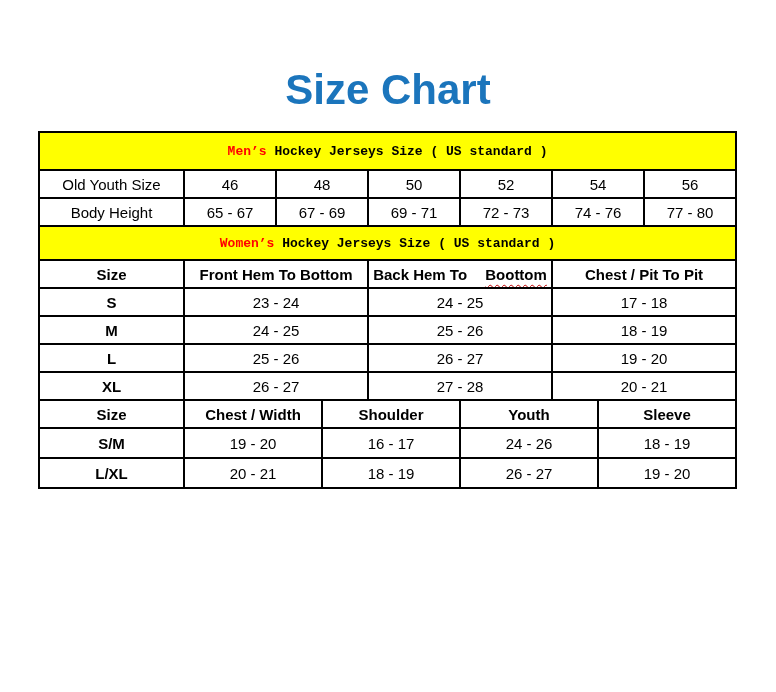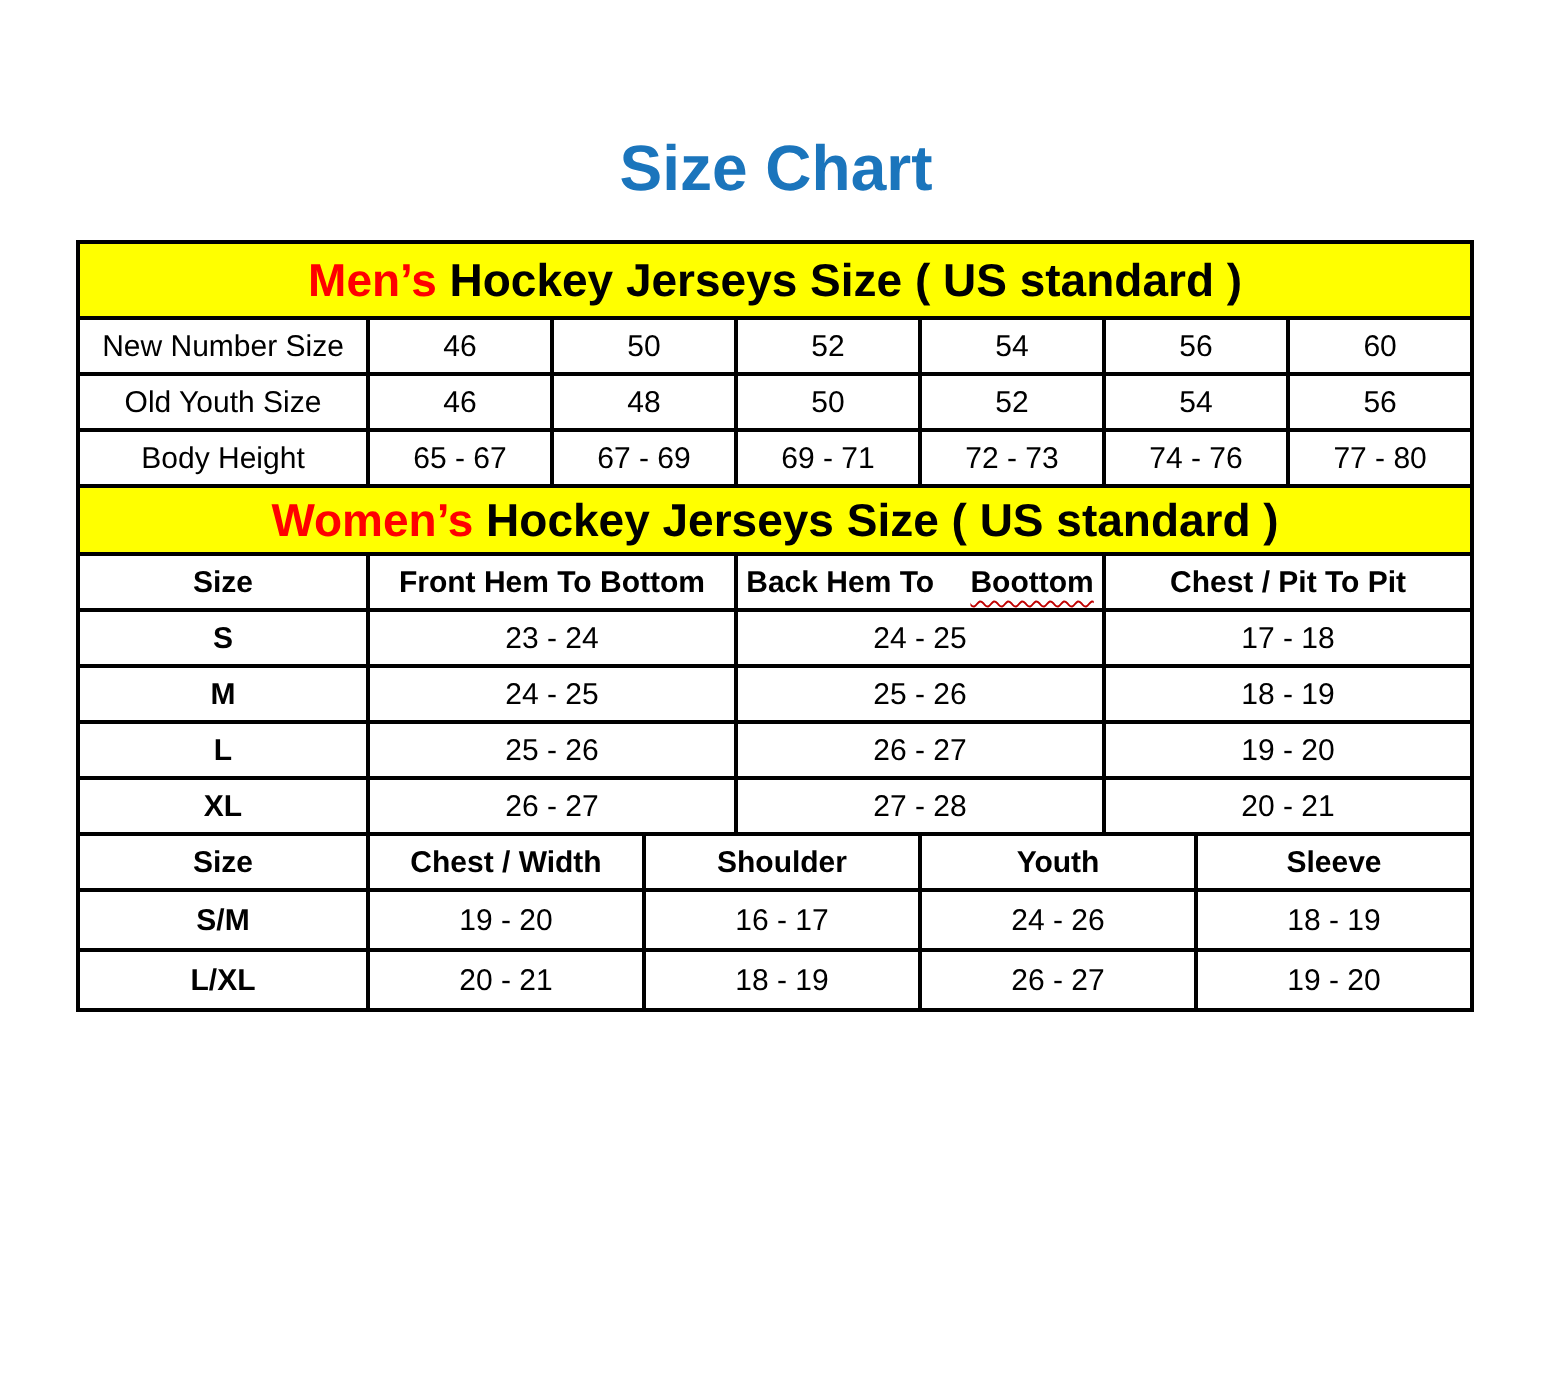--- a/index.html
+++ b/index.html
@@ -15,21 +15,21 @@
     width: 776px;
     height: 692px;
     background: #fff;
     overflow: hidden;
   }
   .title {
     margin: 0;
     padding-top: 66px;
     text-align: center;
     color: #1b75bc;
-    font-size: 32px;
+    font-size: 42px;
     font-weight: bold;
     letter-spacing: 0px;
   }
   .chart-wrap {
     width: 697px;
     margin: 17px 0 0 38px;
   }
   table {
     border-collapse: collapse;
     width: 697px;
@@ -45,21 +45,22 @@
     height: 26px;
     overflow: hidden;
     white-space: nowrap;
   }
   th { font-weight: bold; }
   td.plain-label { font-weight: normal; }
   td.bold-label { font-weight: bold; }
   tr.band td {
     background: #ffff00;
     font-weight: bold;
-    font-size: 23px;
+    font-size: 13px;
+    font-family: Liberation Mono, monospace;
   }
   tr.band .kw { color: #ff0000; }
   tr.band-men td   { height: 36px; }
   tr.band-women td { height: 32px; }
   tr.band-youth td { height: 27px; }
   .youth-rows td { height: 28px; }
   .squiggle {
     text-decoration: underline wavy #c00000;
     text-decoration-thickness: 1px;
     text-underline-offset: 4px;
@@ -82,29 +83,20 @@
           <col style="width:92px">
           <col style="width:92px">
           <col style="width:92px">
           <col style="width:92px">
           <col style="width:92px">
           <col style="width:92px">
       </colgroup>
       <tbody>
           <tr class="band band-men">
         <td colspan="7"><span class="kw">Men’s</span><span> Hockey Jerseys Size ( US standard )</span></td>
-      </tr>
-      <tr>
-        <td class="plain-label">New Number Size</td>
-        <td>46</td>
-        <td>50</td>
-        <td>52</td>
-        <td>54</td>
-        <td>56</td>
-        <td>60</td>
       </tr>
       <tr>
         <td class="plain-label">Old Youth Size</td>
         <td>46</td>
         <td>48</td>
         <td>50</td>
         <td>52</td>
         <td>54</td>
         <td>56</td>
       </tr>

